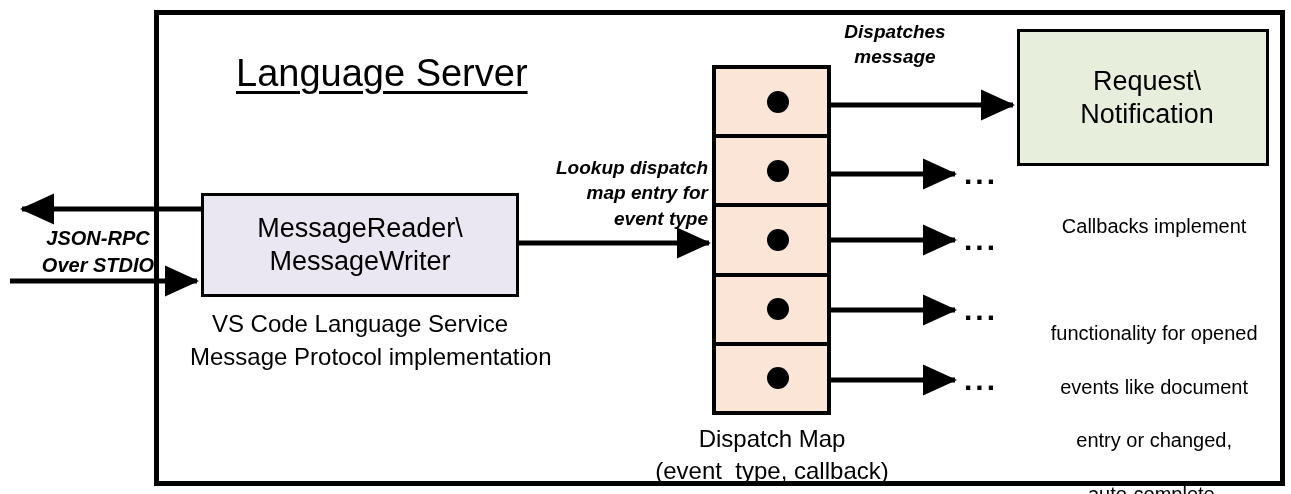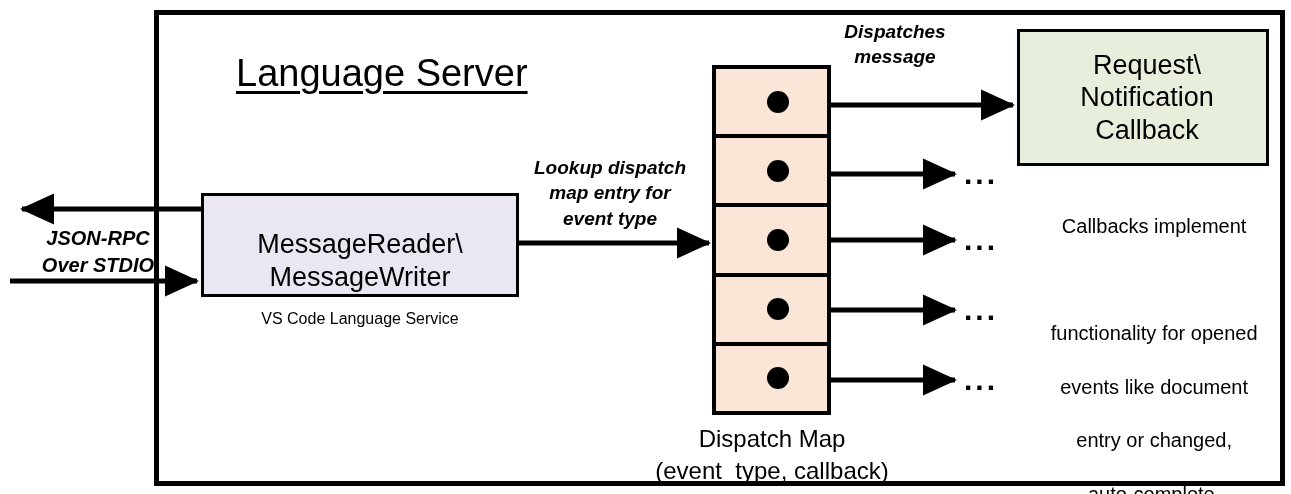--- a/index.html
+++ b/index.html
@@ -60,45 +60,46 @@
   #reader-writer-box {
     position: absolute;
     left: 201px;
     top: 193px;
     width: 318px;
     height: 104px;
     background: #EBE7F2;
     border: 3px solid #000000;
     box-sizing: border-box;
     display: flex;
-    align-items: flex-end;
+    align-items: center;
     justify-content: center;
   }
   #reader-writer-label {
     font-size: 27px;
     text-align: center;
     line-height: 1.22;
     white-space: pre;
   }
   #reader-writer-caption {
     left: 190px;
     top: 308px;
     width: 340px;
-    font-size: 16px;
+    font-size: 24px;
     line-height: 1.36;
   }
   
   #lookup-label {
     left: 512px;
     top: 155px;
     width: 196px;
     font-size: 19px;
     font-style: italic;
     font-weight: bold;
     line-height: 1.33;
+    text-align: right;
   }
   
   #dispatch-map {
     position: absolute;
     left: 712px;
     top: 65px;
     width: 119px;
     height: 350px;
     border: 4px solid #000000;
     box-sizing: border-box;
@@ -211,21 +212,21 @@
     <line x1="790" y1="380" x2="955" y2="380" stroke="#000000" stroke-width="5" marker-end="url(#arrowhead-lg)"></line>
   </svg>
 
   <div class="txt" id="stdio-label"><span>JSON-RPC</span><br><span>Over STDIO</span></div>
 
   <div class="txt" id="server-title"><u>Language Server</u></div>
 
   <div id="reader-writer-box">
     <div id="reader-writer-label"><span>MessageReader\</span><br><span>MessageWriter</span></div>
   </div>
-  <div class="txt" id="reader-writer-caption"><span>VS Code Language Service</span><br></div>
+  <div class="txt" id="reader-writer-caption"><span>VS Code Language Service</span><br><span>Message Protocol implementation</span></div>
 
   <div class="txt" id="lookup-label"><span>Lookup dispatch</span><br><span>map entry for</span><br><span>event type</span></div>
 
   <div id="dispatch-map">
     <div class="map-cell">
         <span class="map-dot"></span>
       </div>
     <div class="map-cell">
         <span class="map-dot"></span>
       </div>
@@ -242,21 +243,21 @@
   <div class="txt" id="dispatch-map-caption"><span>Dispatch Map</span><br><span>(event_type, callback)</span></div>
 
   <div class="txt" id="dispatches-label"><span>Dispatches</span><br><span>message</span></div>
 
   <div class="ellipsis" style="left:964px; top:159px;">...</div>
   <div class="ellipsis" style="left:964px; top:225px;">...</div>
   <div class="ellipsis" style="left:964px; top:295px;">...</div>
   <div class="ellipsis" style="left:964px; top:365px;">...</div>
 
   <div id="callback-box">
-    <div id="callback-label"><span>Request\</span><br><span>Notification</span><br><span>Callback</span></div>
+    <div id="callback-label"><span>Request\</span><br><span>Notification</span><br></div>
   </div>
   <div class="txt" id="callback-caption">
     <span>Callbacks implement</span><br>
     <br>
     <span>functionality for opened</span><br>
     <span>events like document</span><br>
     <span>entry or changed,</span><br>
     <span>auto-complete,</span><br>
     
   </div>

